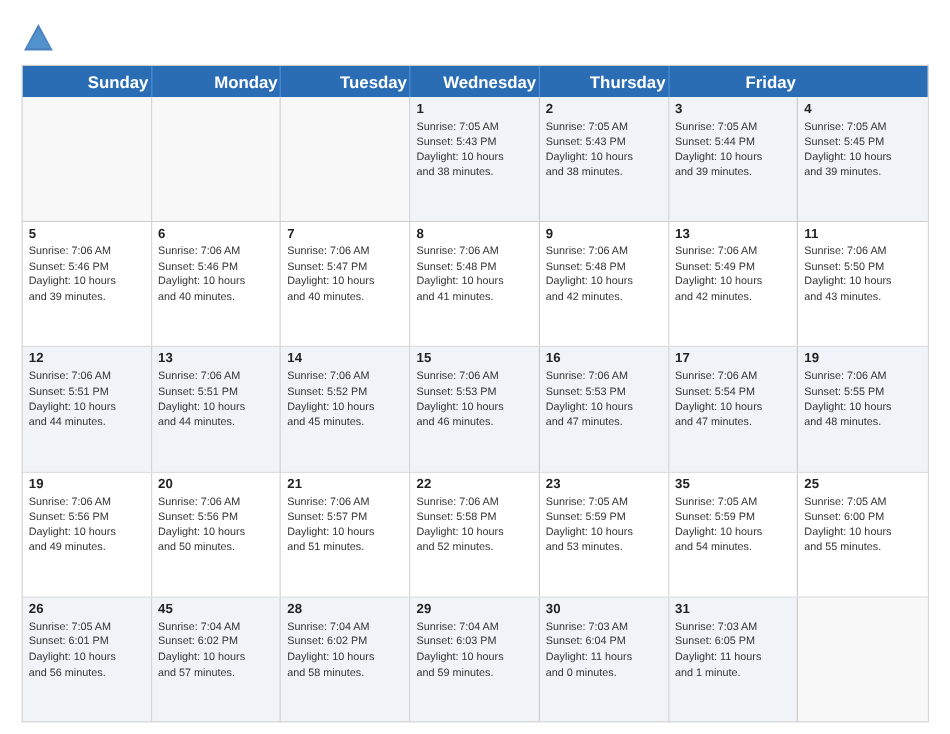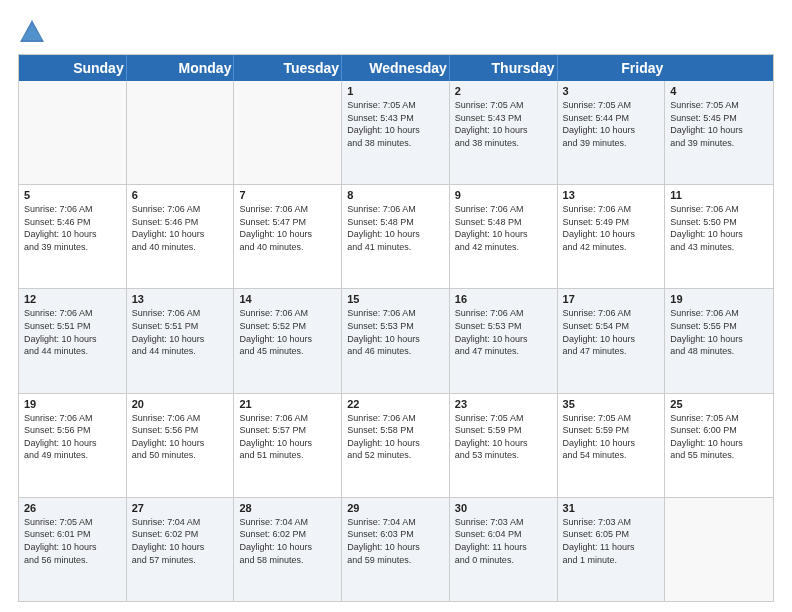--- a/index.html
+++ b/index.html
@@ -335,21 +335,21 @@
         </div>
         <div class="cal-row">
           <div class="cal-cell alt-row">
             <div class="day-number">26</div>
             <div class="cell-info" style="white-space: pre-line;">Sunrise: 7:05 AM
 Sunset: 6:01 PM
 Daylight: 10 hours
 and 56 minutes.</div>
           </div>
           <div class="cal-cell alt-row">
-            <div class="day-number">27</div>
+            <div class="day-number">45</div>
             <div class="cell-info" style="white-space: pre-line;">Sunrise: 7:04 AM
 Sunset: 6:02 PM
 Daylight: 10 hours
 and 57 minutes.</div>
           </div>
           <div class="cal-cell alt-row">
             <div class="day-number">28</div>
             <div class="cell-info" style="white-space: pre-line;">Sunrise: 7:04 AM
 Sunset: 6:02 PM
 Daylight: 10 hours

